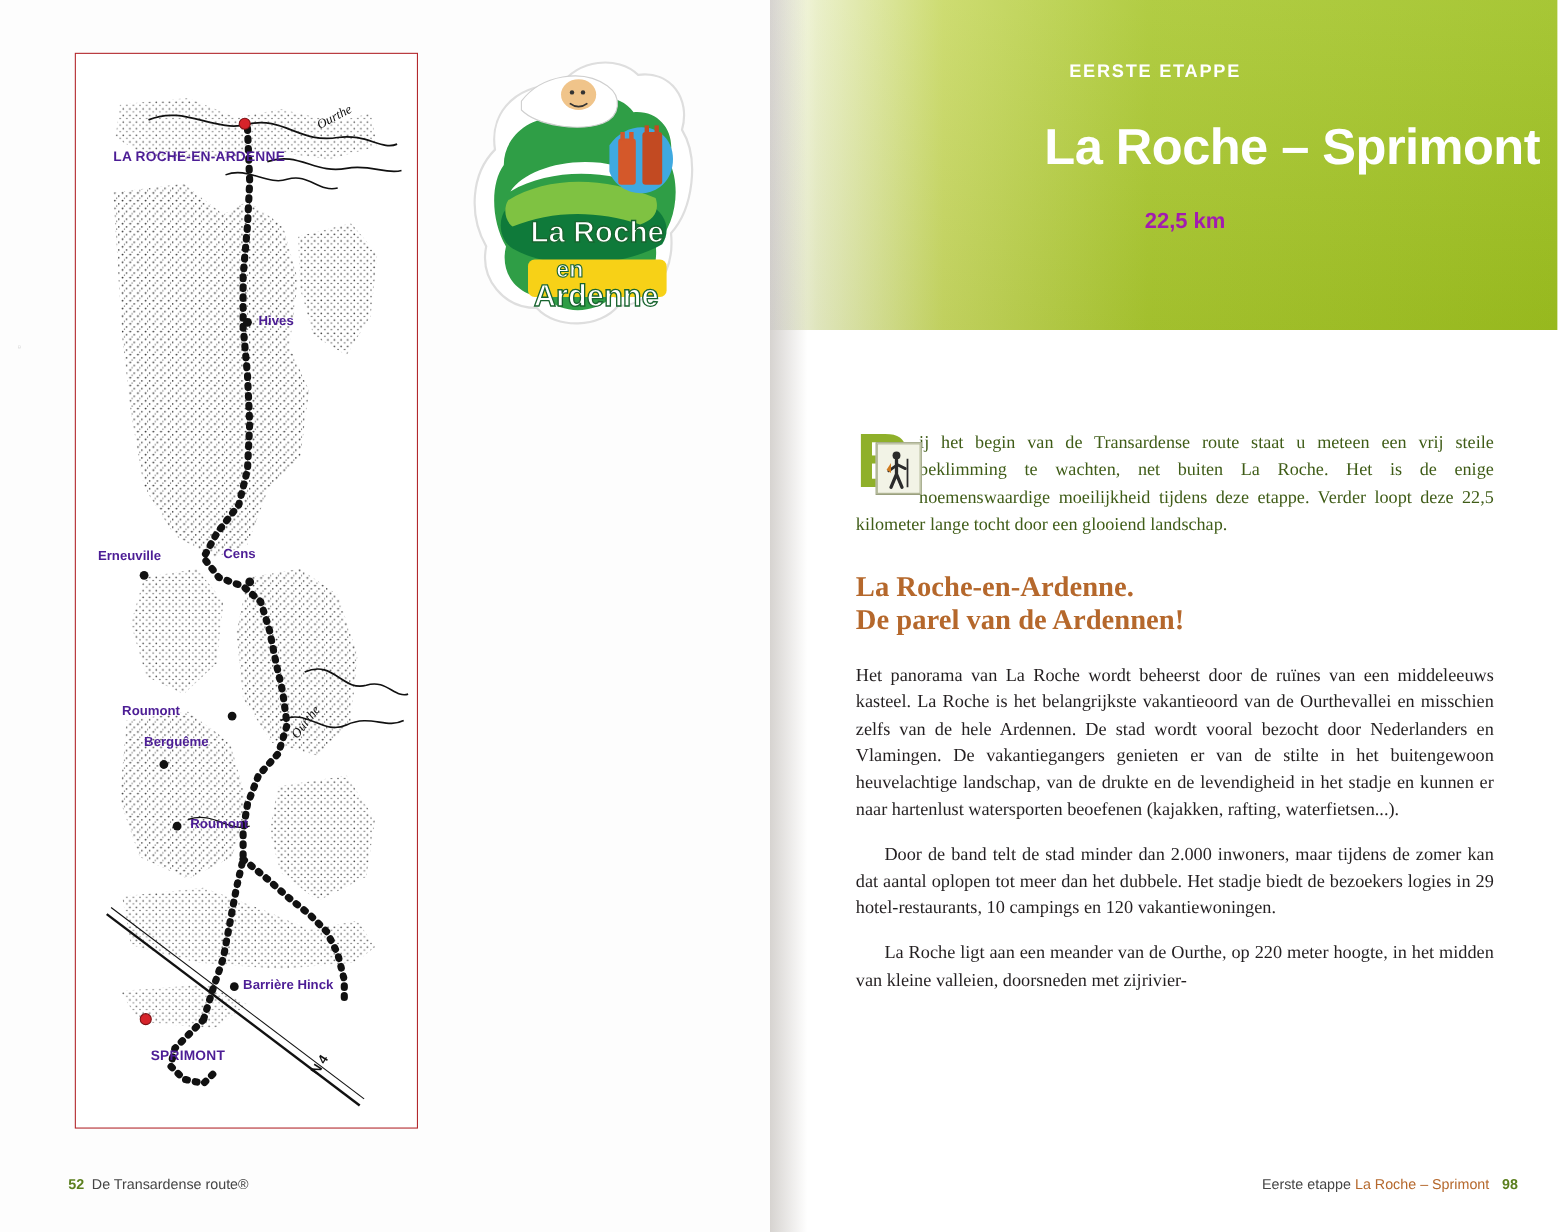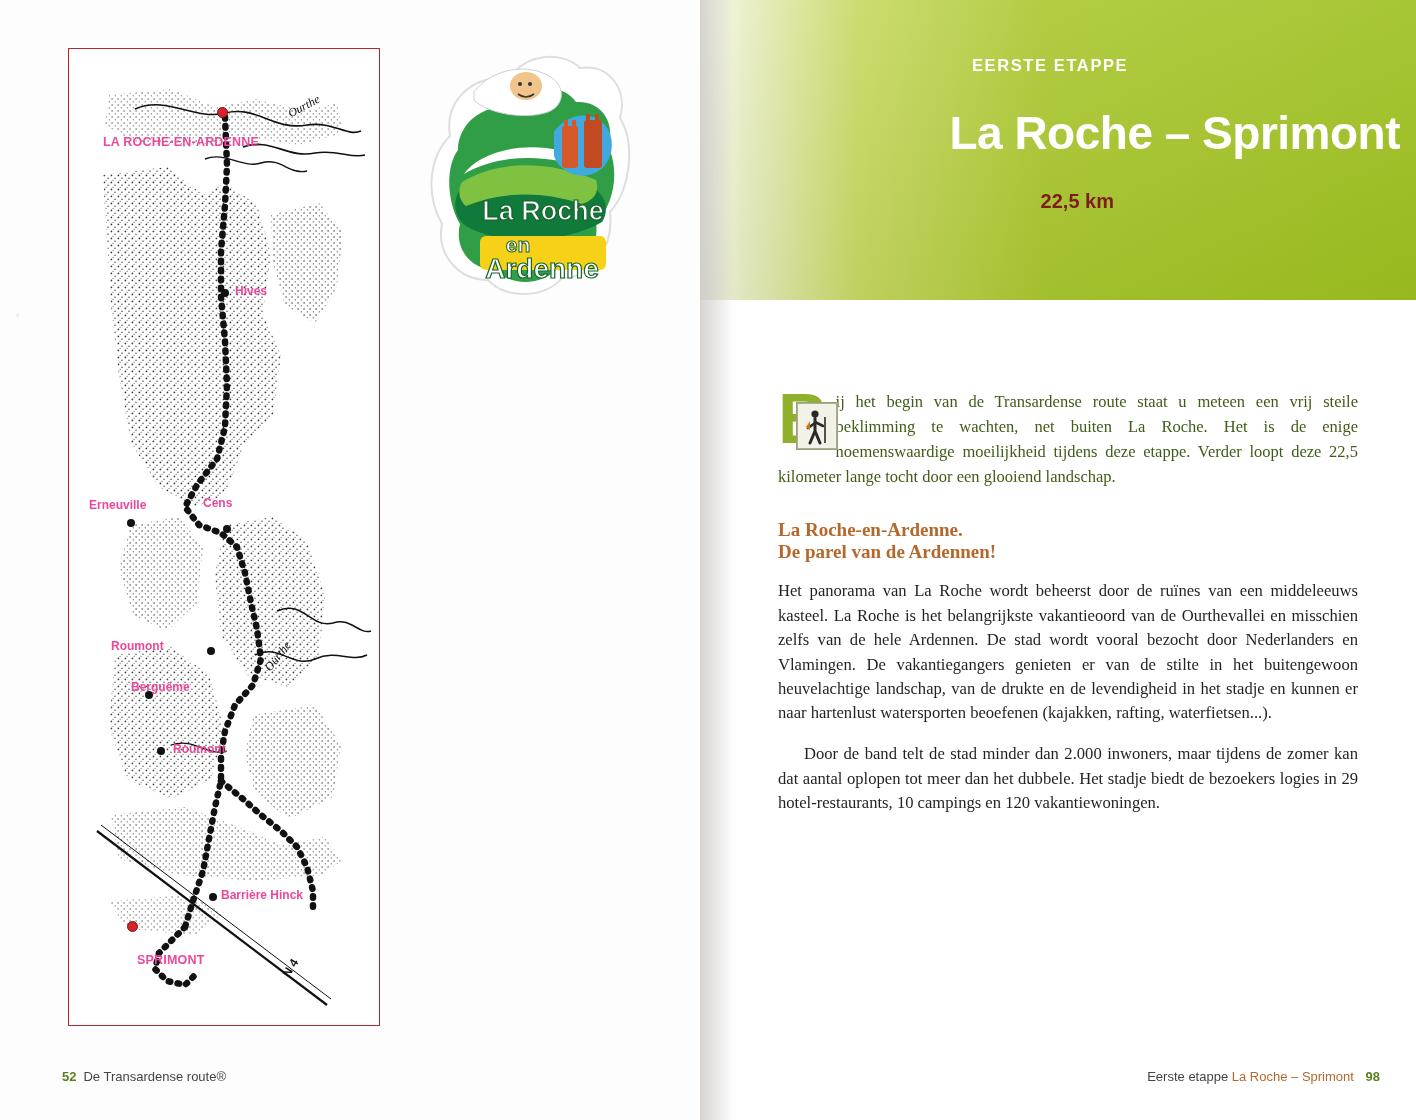--- a/index.html
+++ b/index.html
@@ -36,21 +36,21 @@
     width: 100%; height: 100%;
     background: #ffffff;
     overflow: hidden;
   }
   .map-svg { position: absolute; left: 0; top: 0; }
 
   .map-label {
     position: absolute;
     font-family: "Liberation Sans", sans-serif;
     font-weight: bold;
-    color: #ec4899;
+    color: #4c1d95;
     white-space: nowrap;
   }
   .lbl-big { font-size: 12.5px; letter-spacing: 0.2px; }
   .lbl-mid { font-size: 12px; }
   .lbl-river {
     position: absolute;
     font-family: "Liberation Serif", serif;
     font-style: italic;
     font-size: 12px;
     color: #111;
@@ -141,21 +141,21 @@
   }
   .etappe-dist {
     position: absolute;
     left: 100px; top: 190px;
     width: 616px;
     text-align: right;
     padding-right: 302px;
     font-family: "Liberation Sans", sans-serif;
     font-weight: bold;
     font-size: 20px;
-    color: #7f1d1d;
+    color: #a21caf;
   }
 
   .body-col {
     position: absolute;
     left: 78px; top: 372px;
     width: 580px;
   }
   .hiker-icon {
     position: absolute;
     left: 18px; top: 30px;
@@ -177,21 +177,21 @@
     font-weight: bold;
     font-size: 70px;
     line-height: 0.82;
     color: #8fb02a;
     margin: 2px 7px 0 0;
   }
   .section-head {
     margin-top: 30px;
     font-family: "Liberation Serif", serif;
     font-weight: bold;
-    font-size: 19px;
+    font-size: 26px;
     line-height: 1.18;
     color: #b5682c;
   }
   .section-head .ln2 { display: block; }
   .para {
     margin-top: 7px;
     font-family: "Liberation Serif", serif;
     font-size: 16.6px;
     line-height: 1.47;
     color: #231f20;
@@ -279,21 +279,21 @@
         <div class="dot-town" style="left:148px; top:470px;"></div>
         <div class="map-label lbl-mid" style="left:128px; top:441px;">Cens</div>
 
         <div class="dot-town" style="left:52px; top:464px;"></div>
         <div class="map-label lbl-mid" style="left:14px; top:443px;">Erneuville</div>
 
         <div class="dot-town" style="left:132px; top:592px;"></div>
         <div class="map-label lbl-mid" style="left:36px; top:584px;">Roumont</div>
 
         <div class="dot-town" style="left:70px; top:636px;"></div>
-        <div class="map-label lbl-mid" style="left:20px; top:625px;padding-left:36px;">Berguême</div>
+        <div class="map-label lbl-mid" style="left:20px; top:612px;padding-left:36px;">Berguême</div>
 
         <div class="dot-town" style="left:82px; top:692px;"></div>
         <div class="map-label lbl-mid" style="left:98px; top:687px;">Roumont</div>
 
         <div class="dot-town" style="left:134px; top:838px;"></div>
         <div class="map-label lbl-mid" style="left:146px; top:833px;">Barrière Hinck</div>
 
         <div class="dot-red" style="left:52px; top:866px;"></div>
         <div class="map-label lbl-big" style="left:62px; top:898px;">SPRIMONT</div>
 
@@ -369,20 +369,21 @@
         <span class="dropcap">B</span><span>ij het begin van de Transardense route staat u meteen een vrij steile beklimming te wachten, net buiten La Roche. Het is de enige noemenswaardige moeilijkheid tijdens deze etappe. Verder loopt deze 22,5 kilometer lange tocht door een glooiend landschap.</span>
       </p>
 
       <h2 class="section-head">
         <span>La Roche-en-Ardenne.</span>
         <span class="ln2">De parel van de Ardennen!</span>
       </h2>
 
       <p class="para">Het panorama van La Roche wordt beheerst door de ruïnes van een middeleeuws kasteel. La Roche is het belangrijkste vakantieoord van de Ourthevallei en misschien zelfs van de hele Ardennen. De stad wordt vooral bezocht door Nederlanders en Vlamingen. De vakantiegangers genieten er van de stilte in het buitengewoon heuvelachtige landschap, van de drukte en de levendigheid in het stadje en kunnen er naar hartenlust watersporten beoefenen (kajakken, rafting, waterfietsen...).</p>
       <p class="para indent">Door de band telt de stad minder dan 2.000 inwoners, maar tijdens de zomer kan dat aantal oplopen tot meer dan het dubbele. Het stadje biedt de bezoekers logies in 29 hotel-restaurants, 10 campings en 120 vakantiewoningen.</p>
+      <p class="para indent">La Roche ligt aan een meander van de Ourthe, op 220 meter hoogte, in het midden van kleine valleien, doorsneden met zijrivier-</p>
     </div>
 
     <div class="folio-right">
       <span>Eerste etappe</span>
       <span class="accent">La Roche – Sprimont</span>
       <span class="num">98</span>
     </div>
 
     <div class="gutter-shadow"></div>
   </div>

